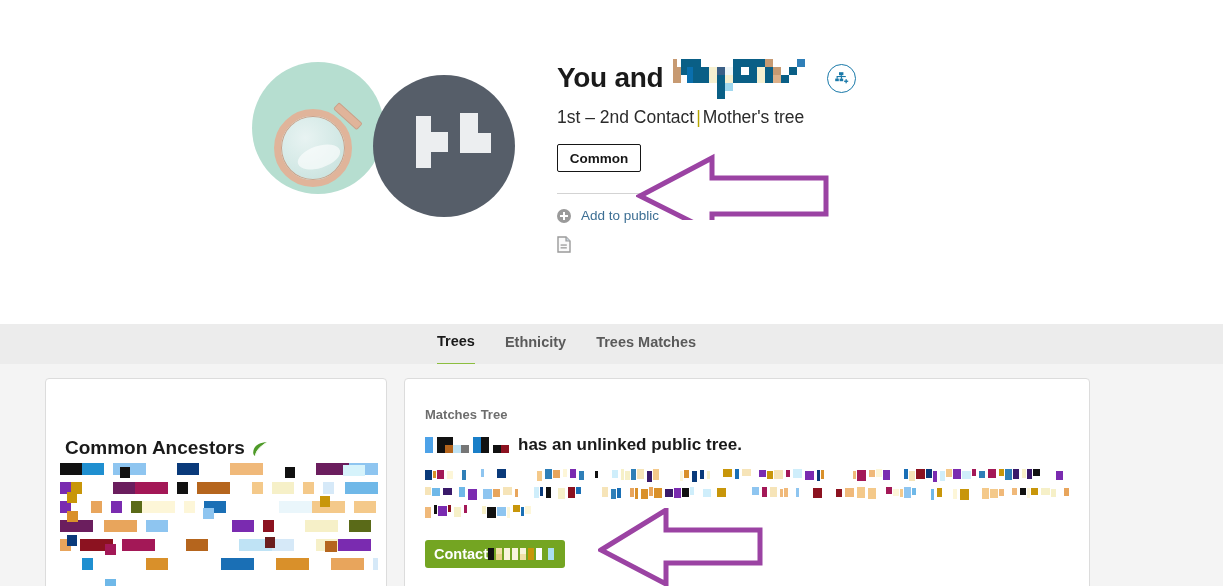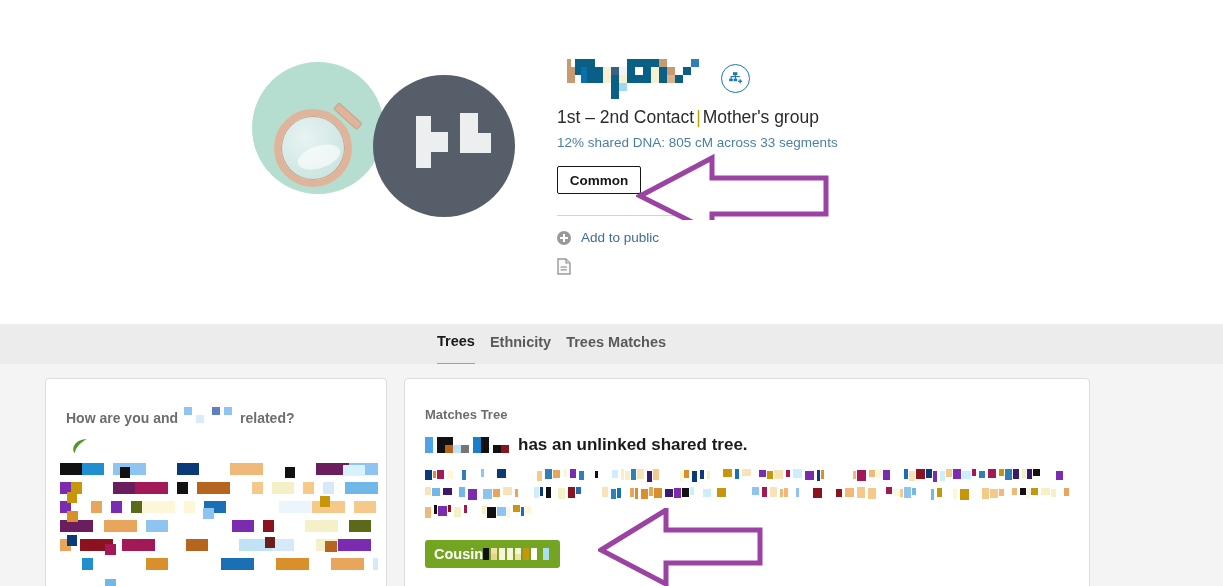--- a/index.html
+++ b/index.html
@@ -187,21 +187,21 @@
     left: 0; top: 324px;
     width: 1223px; height: 40px;
     background: #ececec;
   }
   .tabs {
     position: absolute;
     left: 437px; top: 0;
     height: 40px;
     display: flex;
     align-items: center;
-    gap: 15px;
+    gap: 30px;
   }
   .tab {
     font-size: 14.5px;
     color: #5a5a5a;
     font-weight: bold;
     height: 40px;
     line-height: 36px;
     cursor: pointer;
     white-space: nowrap;
   }
@@ -327,20 +327,21 @@
       <div class="initial-blk" style="left:43px;top:41px;width:15px;height:52px;"></div>
       <div class="initial-blk" style="left:58px;top:57px;width:17px;height:20px;"></div>
       <div class="initial-blk" style="left:87px;top:38px;width:18px;height:40px;"></div>
       <div class="initial-blk" style="left:87px;top:58px;width:31px;height:20px;"></div>
     </div>
   </div>
 
   <div class="header-text">
 
     <div class="title-row">
+      <span class="title-text">You and</span>
       <span class="px" id="mosaic-header-name" style="margin-left: 4px; margin-top: 2px; position: relative; display: inline-block; width: 140px; height: 40px;">
           <span style="position: absolute; left: 6px; top: 0px; width: 8px; height: 8px; background: rgb(199, 154, 114);"></span>
           <span style="position: absolute; left: 10px; top: 0px; width: 8px; height: 8px; background: rgb(255, 255, 255);"></span>
           <span style="position: absolute; left: 14px; top: 0px; width: 8px; height: 8px; background: rgb(10, 95, 134);"></span>
           <span style="position: absolute; left: 20px; top: 0px; width: 8px; height: 8px; background: rgb(10, 95, 134);"></span>
           <span style="position: absolute; left: 26px; top: 0px; width: 8px; height: 8px; background: rgb(10, 95, 134);"></span>
           <span style="position: absolute; left: 34px; top: 0px; width: 8px; height: 8px; background: rgb(255, 255, 255);"></span>
           <span style="position: absolute; left: 42px; top: 0px; width: 8px; height: 8px; background: rgb(255, 255, 255);"></span>
           <span style="position: absolute; left: 50px; top: 0px; width: 8px; height: 8px; background: rgb(255, 255, 255);"></span>
           <span style="position: absolute; left: 58px; top: 0px; width: 8px; height: 8px; background: rgb(255, 255, 255);"></span>
@@ -401,24 +402,23 @@
           <rect x="6.7" y="4" width="1.1" height="2" fill="#1979a9"></rect>
           <rect x="2.6" y="5.8" width="1.1" height="2" fill="#1979a9"></rect>
           <rect x="6.9" y="5.8" width="1.1" height="2" fill="#1979a9"></rect>
           <rect x="10.1" y="9.6" width="4.1" height="1.3" fill="#1979a9"></rect>
           <rect x="11.5" y="8.2" width="1.3" height="4.1" fill="#1979a9"></rect>
         </svg>
       </div>
     </div>
 
     <div class="relationship">
-      <span>1st – 2nd Contact</span><span class="sep">|</span><span>Mother's group</span>
+      <span>1st – 2nd Contact</span><span class="sep">|</span><span>Mother's tree</span>
     </div>
 
-    <div class="dna-stats">12% shared DNA: 805 cM across 33 segments</div>
 
     <button class="message-btn">Common</button>
 
     <div class="hr-div"></div>
 
     <div class="add-group-row">
       <span class="plus-circle"></span>
       <span class="add-group-label">Add to public</span>
     </div>
 
@@ -438,36 +438,23 @@
   <div class="tabs">
     <div class="tab active">Trees</div>
     <div class="tab">Ethnicity</div>
     <div class="tab">Trees Matches</div>
   </div>
 </div>
 
 <div class="content">
 
   <div class="card card-left">
-    <div class="q-line">
-      <span>How are you and</span>
-      <span class="px" id="mosaic-left-name" style="margin: 0px 6px; position: relative; display: inline-block; width: 50px; height: 16px;">
-          <span style="position: absolute; left: 0px; top: 0px; width: 8px; height: 8px; background: rgb(142, 197, 240);"></span>
-          <span style="position: absolute; left: 20px; top: 0px; width: 8px; height: 8px; background: rgb(255, 255, 255);"></span>
-          <span style="position: absolute; left: 28px; top: 0px; width: 8px; height: 8px; background: rgb(95, 127, 192);"></span>
-          <span style="position: absolute; left: 40px; top: 0px; width: 8px; height: 8px; background: rgb(142, 197, 240);"></span>
-          <span style="position: absolute; left: 0px; top: 8px; width: 8px; height: 8px; background: rgb(255, 255, 255);"></span>
-          <span style="position: absolute; left: 12px; top: 8px; width: 8px; height: 8px; background: rgb(216, 236, 251);"></span>
-          <span style="position: absolute; left: 28px; top: 8px; width: 8px; height: 8px; background: rgb(255, 255, 255);"></span>
-          <span style="position: absolute; left: 40px; top: 8px; width: 8px; height: 8px; background: rgb(255, 255, 255);"></span>
-        </span>
-      <span>related?</span>
-    </div>
 
     <div class="ca-heading">
+      <span>Common Ancestors</span>
       <span class="leaf">
         <svg width="16" height="16" viewBox="0 0 16 16" aria-hidden="true">
           <path d="M15 1 C7 1.5 1.5 5 1.2 11.5 C1.1 13.2 2 14.6 3 15 C3.6 9.2 8.4 4.6 15 1 Z" fill="#4e9a28"></path>
           <path d="M15 1 C9.5 4.8 5.2 9 3.2 14.4" stroke="#eaf5e2" stroke-width="0.9" fill="none"></path>
         </svg>
       </span>
     </div>
 
     <div class="mosaic-left" id="mosaic-left-block" style="position: relative; width: 318px; height: 126px; overflow: hidden;">
         <span style="position: absolute; left: 0px; top: 0px; width: 22px; height: 12px; background: rgb(17, 17, 17);"></span>
@@ -551,21 +538,21 @@
           <span style="position: absolute; left: 0px; top: 8px; width: 8px; height: 8px; background: rgb(77, 162, 232);"></span>
           <span style="position: absolute; left: 12px; top: 8px; width: 8px; height: 8px; background: rgb(17, 17, 17);"></span>
           <span style="position: absolute; left: 20px; top: 8px; width: 8px; height: 8px; background: rgb(181, 101, 29);"></span>
           <span style="position: absolute; left: 28px; top: 8px; width: 8px; height: 8px; background: rgb(191, 227, 245);"></span>
           <span style="position: absolute; left: 36px; top: 8px; width: 8px; height: 8px; background: rgb(118, 118, 118);"></span>
           <span style="position: absolute; left: 48px; top: 8px; width: 8px; height: 8px; background: rgb(26, 127, 200);"></span>
           <span style="position: absolute; left: 56px; top: 8px; width: 8px; height: 8px; background: rgb(17, 17, 17);"></span>
           <span style="position: absolute; left: 68px; top: 8px; width: 8px; height: 8px; background: rgb(17, 17, 17);"></span>
           <span style="position: absolute; left: 76px; top: 8px; width: 8px; height: 8px; background: rgb(140, 18, 32);"></span>
         </span>
-      <span class="sent-txt">has an unlinked shared tree.</span>
+      <span class="sent-txt">has an unlinked public tree.</span>
     </div>
 
     <div class="mosaic-para" id="mosaic-paragraph" style="position: relative; width: 644px; height: 54px; overflow: hidden;">
         <span style="position: absolute; left: 0px; top: 1px; width: 7px; height: 10px; background: rgb(10, 58, 122);"></span>
         <span style="position: absolute; left: 8px; top: 2px; width: 3px; height: 7px; background: rgb(217, 144, 42);"></span>
         <span style="position: absolute; left: 12px; top: 1px; width: 7px; height: 9px; background: rgb(163, 24, 87);"></span>
         <span style="position: absolute; left: 22px; top: 2px; width: 6px; height: 8px; background: rgb(253, 246, 216);"></span>
         <span style="position: absolute; left: 37px; top: 1px; width: 4px; height: 10px; background: rgb(47, 127, 184);"></span>
         <span style="position: absolute; left: 56px; top: 0px; width: 3px; height: 8px; background: rgb(142, 197, 240);"></span>
         <span style="position: absolute; left: 72px; top: 0px; width: 9px; height: 9px; background: rgb(10, 58, 122);"></span>
@@ -691,21 +678,21 @@
         <span style="position: absolute; left: 57px; top: 37px; width: 4px; height: 8px; background: rgb(246, 240, 200);"></span>
         <span style="position: absolute; left: 62px; top: 38px; width: 9px; height: 11px; background: rgb(17, 17, 17);"></span>
         <span style="position: absolute; left: 72px; top: 38px; width: 9px; height: 9px; background: rgb(142, 197, 240);"></span>
         <span style="position: absolute; left: 82px; top: 38px; width: 3px; height: 11px; background: rgb(253, 246, 216);"></span>
         <span style="position: absolute; left: 88px; top: 36px; width: 7px; height: 7px; background: rgb(200, 150, 10);"></span>
         <span style="position: absolute; left: 96px; top: 38px; width: 3px; height: 9px; background: rgb(26, 111, 181);"></span>
         <span style="position: absolute; left: 100px; top: 37px; width: 6px; height: 8px; background: rgb(253, 246, 216);"></span>
       </div>
 
     <button class="contact-btn">
-      <span>Cousin</span>
+      <span>Contact</span>
       <span class="px" id="mosaic-contact-name" style="position: relative; display: inline-block; width: 68px; height: 12px;">
           <span style="position: absolute; left: 0px; top: 0px; width: 6px; height: 6px; background: rgb(17, 17, 17);"></span>
           <span style="position: absolute; left: 8px; top: 0px; width: 6px; height: 6px; background: rgb(240, 224, 168);"></span>
           <span style="position: absolute; left: 16px; top: 0px; width: 6px; height: 6px; background: rgb(248, 244, 220);"></span>
           <span style="position: absolute; left: 24px; top: 0px; width: 6px; height: 6px; background: rgb(248, 244, 220);"></span>
           <span style="position: absolute; left: 32px; top: 0px; width: 6px; height: 6px; background: rgb(248, 244, 220);"></span>
           <span style="position: absolute; left: 40px; top: 0px; width: 6px; height: 6px; background: rgb(200, 150, 10);"></span>
           <span style="position: absolute; left: 48px; top: 0px; width: 6px; height: 6px; background: rgb(255, 255, 255);"></span>
           <span style="position: absolute; left: 60px; top: 0px; width: 6px; height: 6px; background: rgb(170, 223, 240);"></span>
           <span style="position: absolute; left: 0px; top: 6px; width: 6px; height: 6px; background: rgb(17, 17, 17);"></span>

